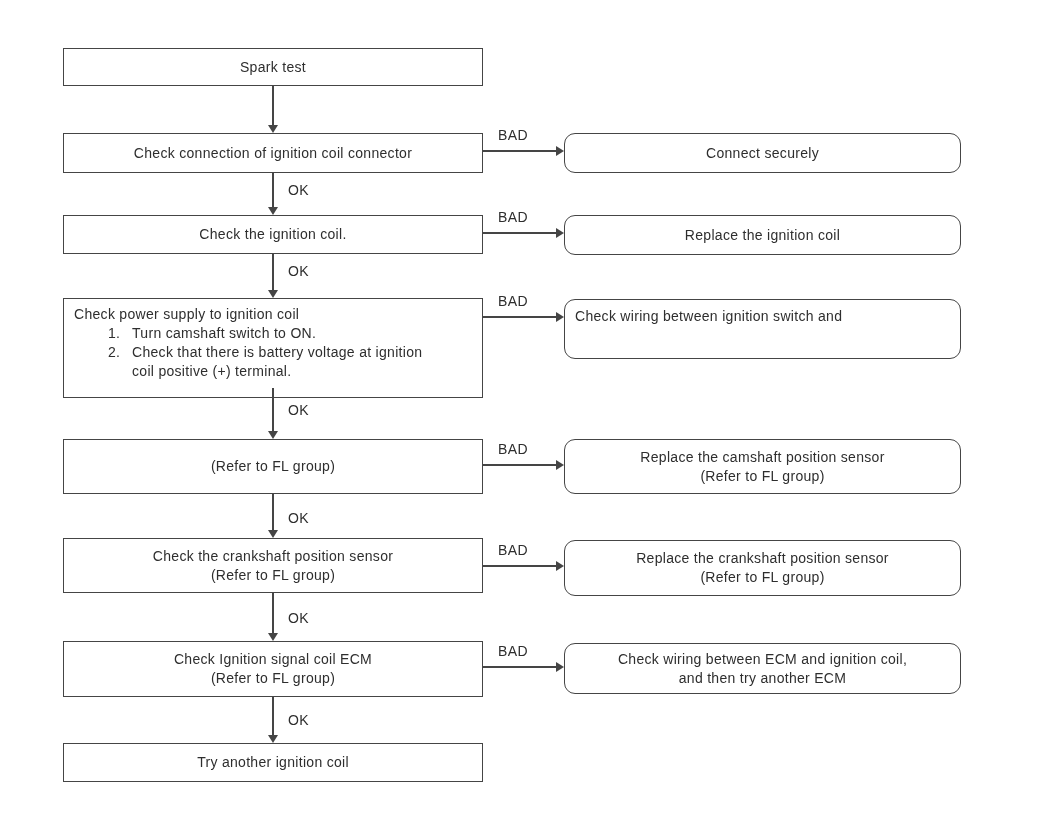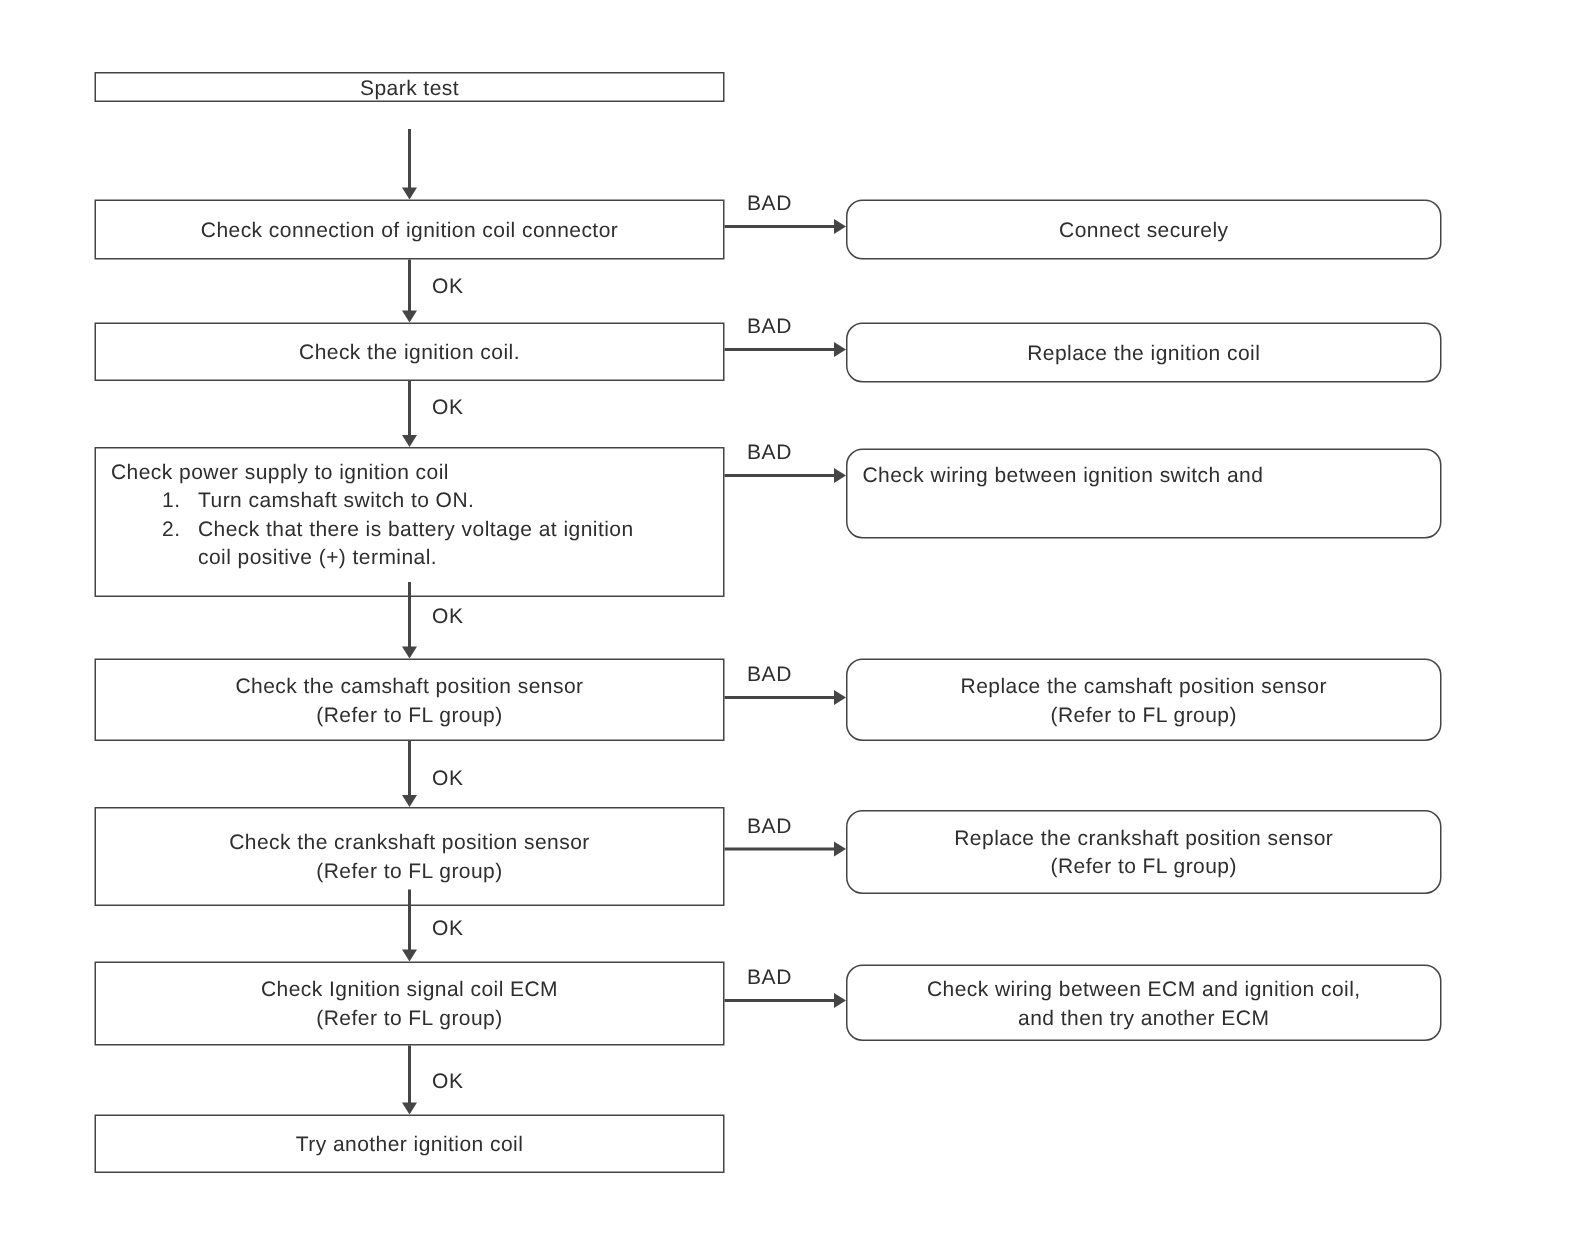--- a/index.html
+++ b/index.html
@@ -29,21 +29,21 @@
   .arrow-right{position:absolute;width:0;height:0;
     border-top:5px solid transparent;border-bottom:5px solid transparent;
     border-left:8px solid #454545;}
   .lbl{position:absolute;font-size:14px;letter-spacing:0.4px;color:#2e2e2e;background:#fff;padding:0 2px;}
 </style>
 </head>
 <body>
 
 <div class="canvas">
 
-  <div class="box left-col" style="top:48px;height:20px;text-align:center;">
+  <div class="box left-col" style="top:48px;height:38px;text-align:center;">
     <span>Spark test</span>
   </div>
 
   <div class="box left-col" style="top:133px;height:40px;">
     <span>Check connection of ignition coil connector</span>
   </div>
 
   <div class="box left-col" style="top:215px;height:39px;">
     <span>Check the ignition coil.</span>
   </div>
@@ -54,25 +54,24 @@
       <span class="num">1.</span>
       <span class="itxt">Turn camshaft switch to ON.</span>
     </div>
     <div class="item">
       <span class="num">2.</span>
       <span class="itxt">Check that there is battery voltage at ignition coil positive (+) terminal.</span>
     </div>
   </div>
 
   <div class="box left-col twoline" style="top:439px;height:55px;">
-    <div>Check the camshaft position sensor</div>
     <div>(Refer to FL group)</div>
   </div>
 
-  <div class="box left-col twoline" style="top:538px;height:66px;">
+  <div class="box left-col twoline" style="top:538px;height:55px;">
     <div>Check the crankshaft position sensor</div>
     <div>(Refer to FL group)</div>
   </div>
 
   <div class="box left-col twoline" style="top:641px;height:56px;">
     <div>Check Ignition signal coil ECM</div>
     <div>(Refer to FL group)</div>
   </div>
 
   <div class="box left-col" style="top:743px;height:39px;">

